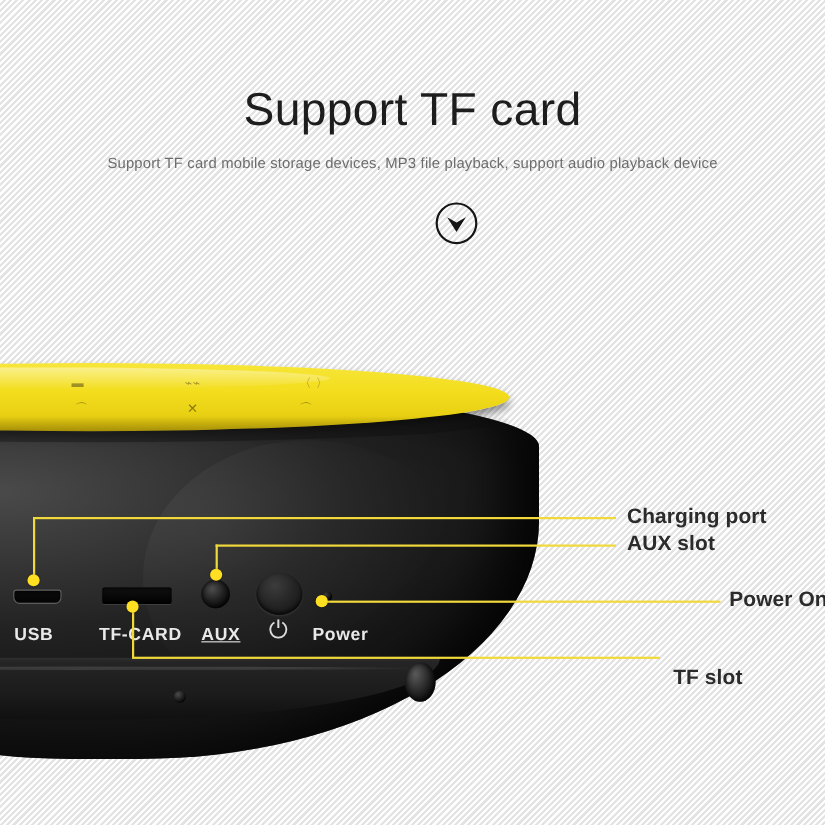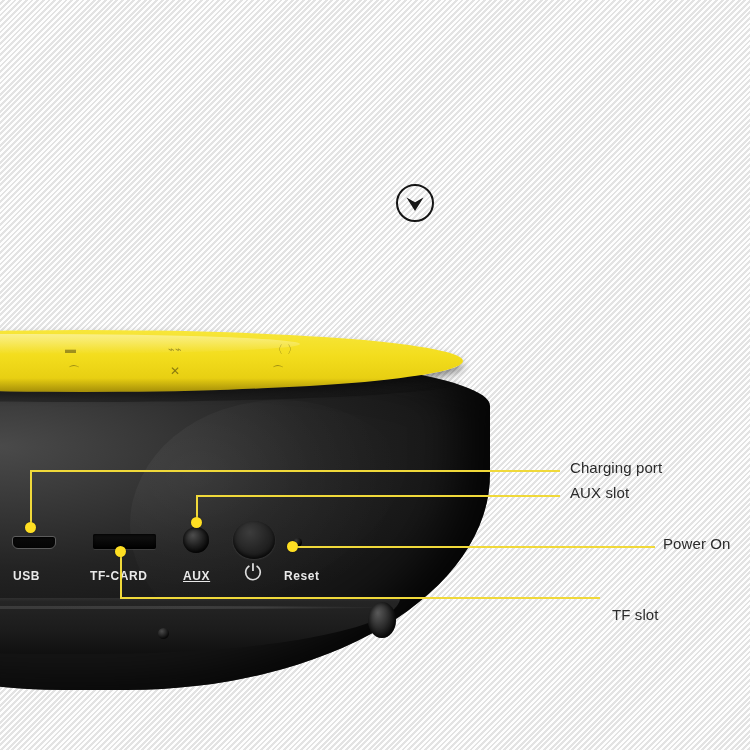--- a/index.html
+++ b/index.html
@@ -165,21 +165,21 @@
     border-radius: 50%;
     background: radial-gradient(ellipse at 35% 30%, #5a5a5a, #0d0d0d 72%);
     box-shadow: inset 0 0 6px rgba(0,0,0,0.9);
   }
 
   
   #ports { position: absolute; left: 0; top: 0; width: 750px; height: 750px; }
   .port-label {
     position: absolute;
     color: #e9e9e9;
-    font-size: 12px;
+    font-size: 16px;
     font-weight: 700;
     letter-spacing: 0.6px;
     white-space: nowrap;
   }
   .usb-port {
     position: absolute;
     left: 12px;
     top: 536px;
     width: 44px;
     height: 13px;
@@ -251,31 +251,33 @@
     position: absolute;
     width: 11px;
     height: 11px;
     border-radius: 50%;
     background: #ffdf22;
     box-shadow: 0 0 2px rgba(0,0,0,0.35);
   }
   .co-label {
     position: absolute;
     color: #2b2b2b;
-    font-size: 15px;
-    font-weight: 400;
+    font-size: 19px;
+    font-weight: 700;
     white-space: nowrap;
     letter-spacing: 0.1px;
   }
 </style>
 </head>
 <body>
 
 <div id="stage">
 
+  <div id="title">Support TF card</div>
+  <div id="subtitle">Support TF card mobile storage devices, MP3 file playback, support audio playback device</div>
 
   <div id="arrow-badge">
     <svg width="34" height="34" viewBox="0 0 34 34" aria-hidden="true">
       <path d="M8.5 11.5 L17 25 L25.5 11.5 L17 16.2 Z" fill="#151515"></path>
     </svg>
   </div>
 
   <div id="speaker">
     <div class="spk-body"></div>
     <div class="spk-body-sheen"></div>
@@ -302,21 +304,21 @@
     <div class="tf-port"></div>
     <div class="aux-port"></div>
     <div class="power-btn"></div>
     <div class="reset-hole"></div>
 
     <div class="power-glyph">⏻</div>
 
     <div class="port-label" style="left:13px;  top:569px;">USB</div>
     <div class="port-label" style="left:90px;  top:569px;">TF-CARD</div>
     <div class="port-label" style="left:183px; top:569px;text-decoration:underline;">AUX</div>
-    <div class="port-label" style="left:284px; top:569px;">Reset</div>
+    <div class="port-label" style="left:284px; top:569px;">Power</div>
   </div>
 
   <div id="callouts">
 
     <div class="co-line co-v" style="left:30px;  top:470px; height:58px;"></div>
     <div class="co-line co-h" style="left:30px;  top:470px; width:530px;"></div>
     <div class="co-dot" style="left:25px; top:522px;"></div>
     <div class="co-label" style="left:570px; top:459px;">Charging port</div>
 
     <div class="co-line co-v" style="left:196px; top:495px; height:27px;"></div>

